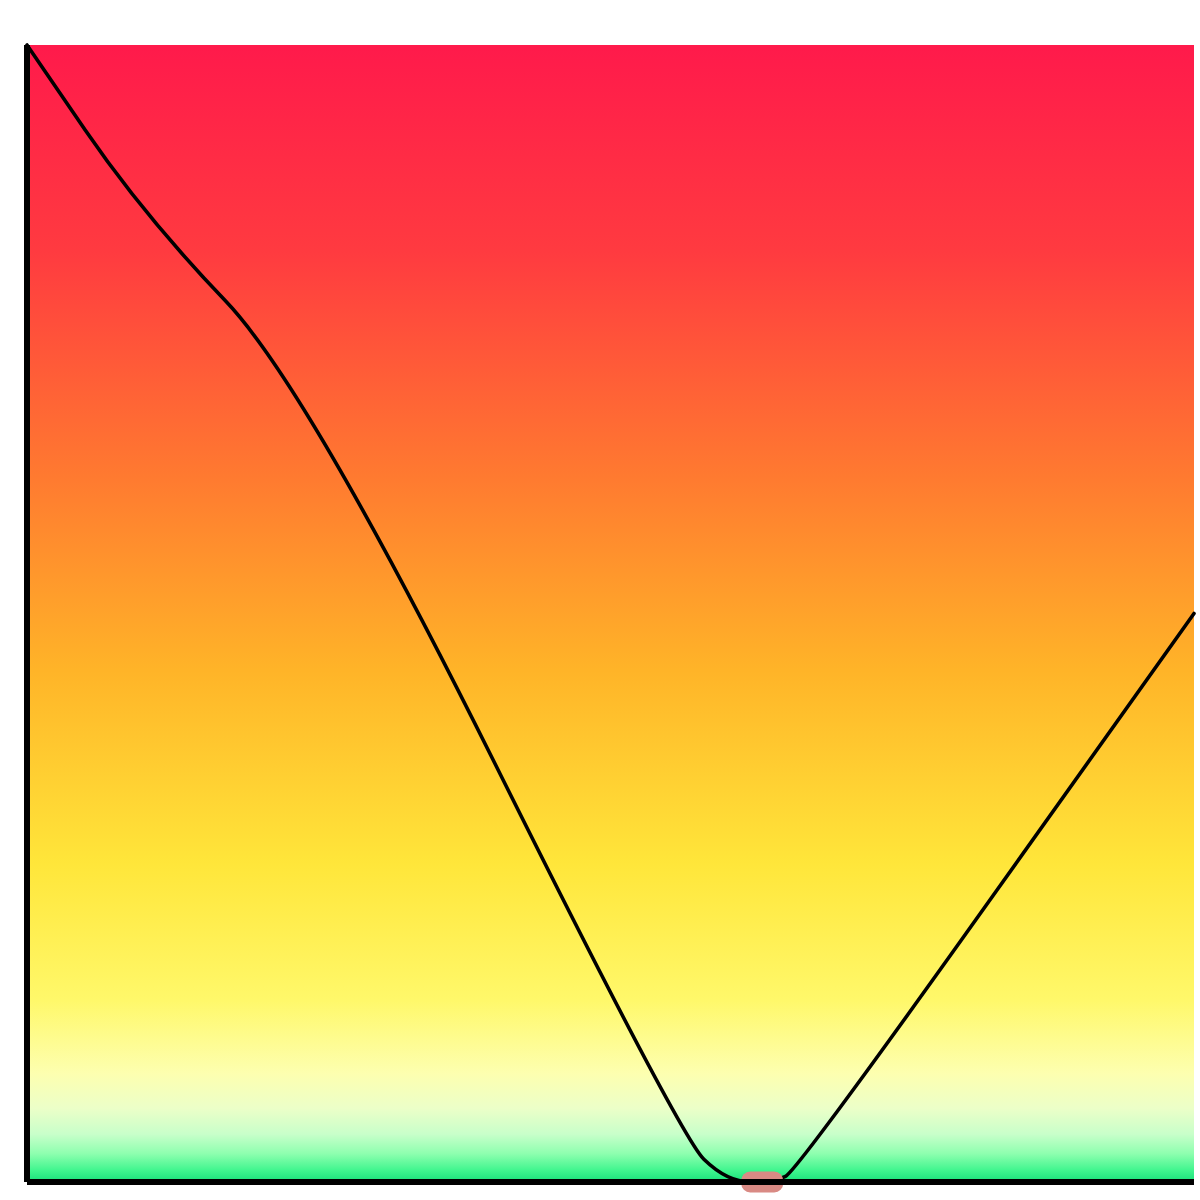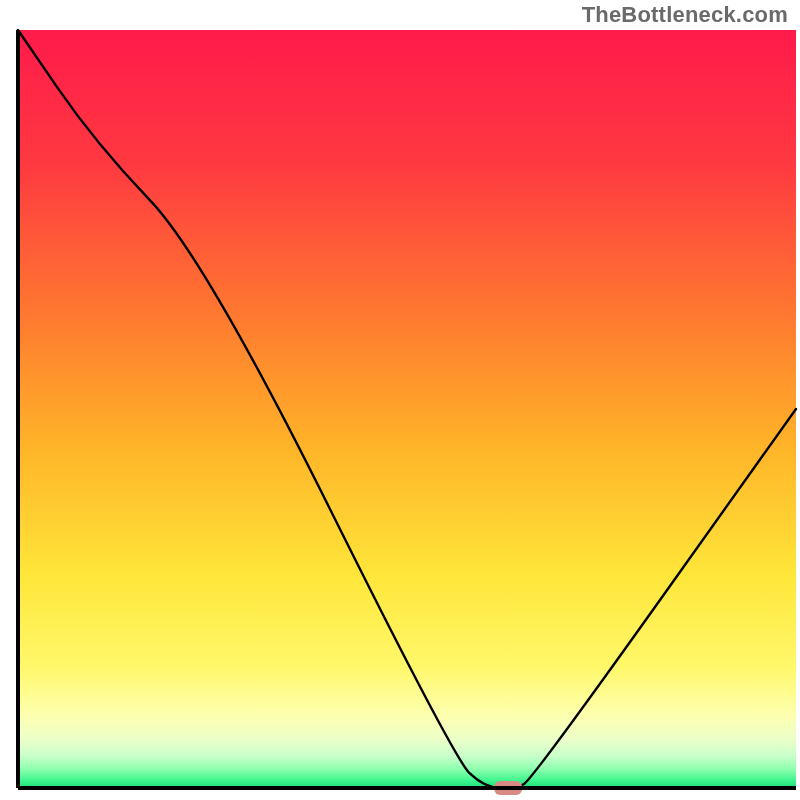--- a/index.html
+++ b/index.html
@@ -27,21 +27,20 @@
     z-index: 10;
   }
   svg {
     display: block;
   }
 </style>
 </head>
 <body>
 
 <div class="container">
-  <div class="watermark">TheBottleneck.com</div>
 
   <svg id="chart-svg" width="800" height="800" viewBox="0 0 800 800">
     <defs>
       <linearGradient id="bg-grad" x1="0" y1="0" x2="0" y2="1">
           <stop offset="0%" stop-color="#ff1a4b"></stop>
           <stop offset="18%" stop-color="#ff3a40"></stop>
           <stop offset="38%" stop-color="#ff7a30"></stop>
           <stop offset="55.00000000000001%" stop-color="#ffb428"></stop>
           <stop offset="72%" stop-color="#ffe63a"></stop>
           <stop offset="84%" stop-color="#fff86a"></stop>

